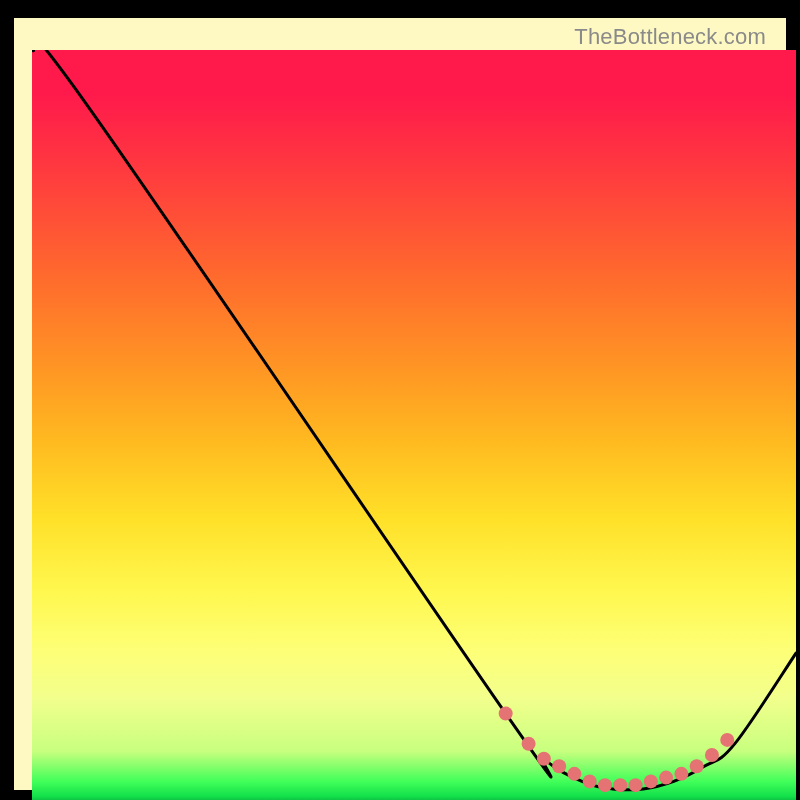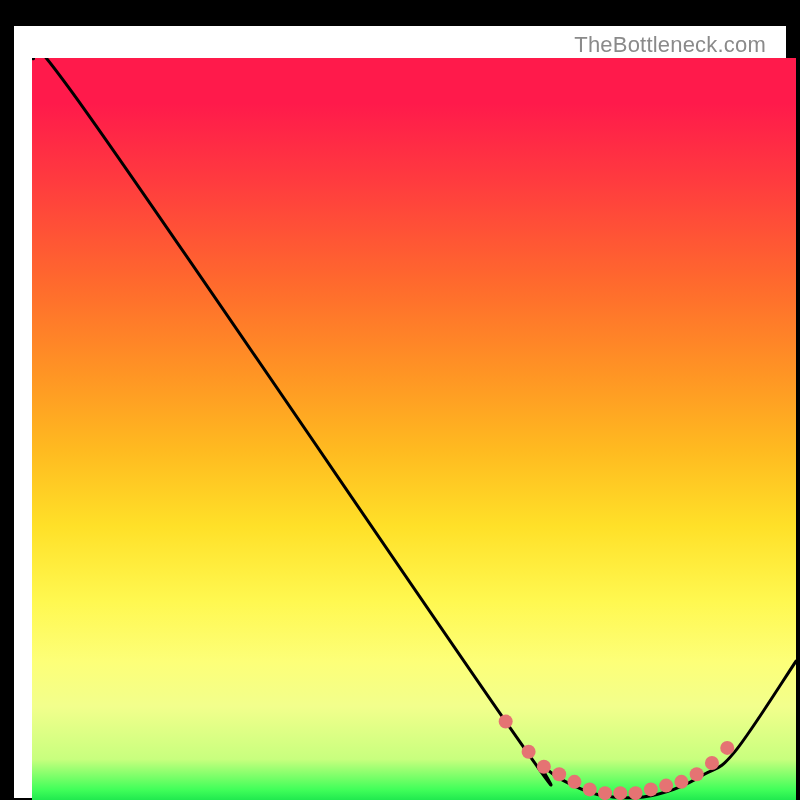--- a/index.html
+++ b/index.html
@@ -1,16 +1,16 @@
 <!DOCTYPE html>
 <html><head>
 <meta charset="utf-8">
 <style>
   html,body{margin:0;padding:0;width:800px;height:800px;background:#000;overflow:hidden;font-family:Arial,Helvetica,sans-serif}
-  .frame{position:absolute;left:14px;top:26px;width:772px;height:772px;background:#ffffff}
+  .frame{position:absolute;left:14px;top:18px;width:772px;height:772px;background:#fef9c3}
   .plot{position:absolute;left:18px;top:32px;width:764px;height:754px;overflow:hidden}
   .gradient{position:absolute;inset:0;background:linear-gradient(to bottom,
      #ff1a4b 0%, #ff1a4b 6%, #ff3a3f 16%, #ff6a2d 30%, #ff9524 42%,
      #ffba20 52%, #ffe028 62%, #fff850 72%, #fdff78 80%, #f2ff8c 86%,
      #c8ff7e 93%, #42ff5a 97%, #12e04a 99%, #0aa83a 100%)}
   .watermark{position:absolute;top:6px;right:20px;color:#8a8a8a;font-size:22px;font-weight:500;letter-spacing:.2px}
   svg{position:absolute;inset:0}
 </style>
 </head>
 <body>

